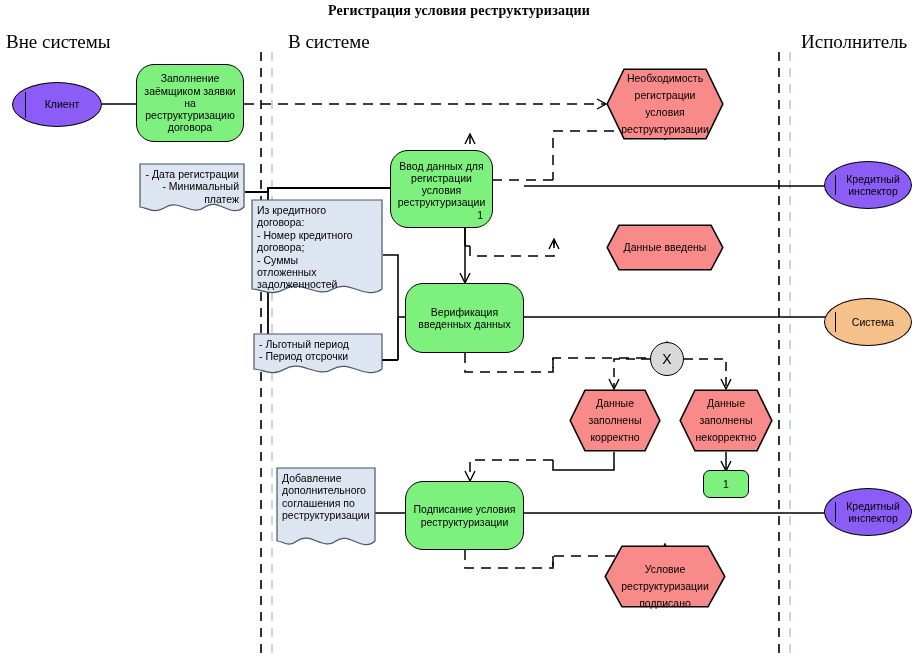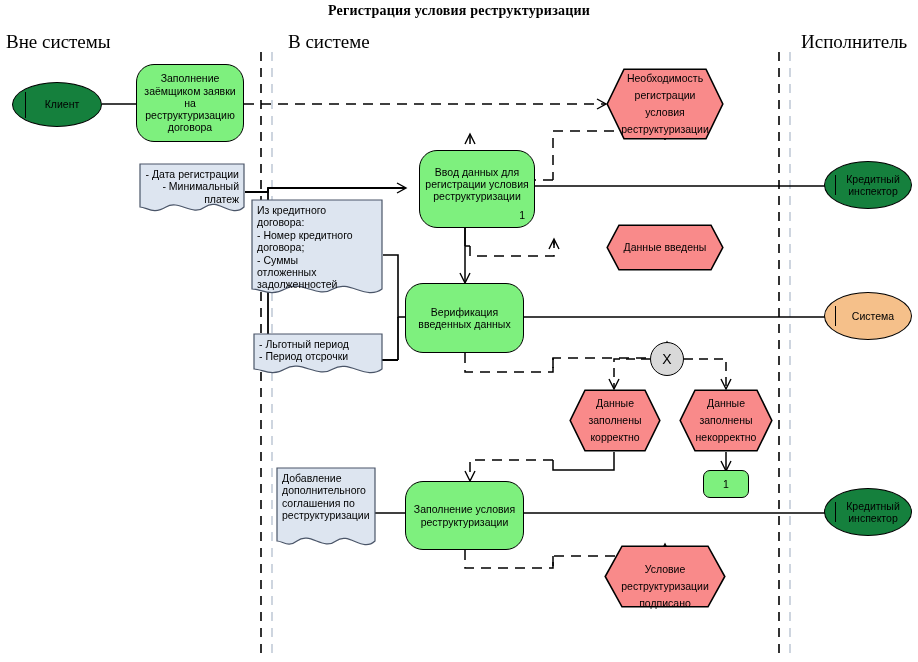--- a/index.html
+++ b/index.html
@@ -37,21 +37,21 @@
   .proc .corner-num{
     position:absolute;right:9px;bottom:6px;font-size:10.5px;
   }
   .ell{
     border:1.4px solid #000;border-radius:50%;
     position:absolute;
     display:flex;align-items:center;justify-content:center;
     text-align:center;font-size:10.5px;line-height:12.2px;color:#000;
     box-sizing:border-box;
   }
-  .ell.yellow{background:#15803d;}
+  .ell.yellow{background:#8b5cf6;}
   .ell.orange{background:#f5c08a;}
   .ell .tick{
     position:absolute;left:12px;top:50%;transform:translateY(-50%);
     width:0;height:26px;border-left:1.4px solid #000;
   }
   .ell.small-tick .tick{height:20px;left:10px;}
   .hexwrap{position:absolute;}
   .hexwrap svg{display:block;}
   .hexwrap .hextext{
     position:absolute;left:0;top:0;width:100%;height:100%;
@@ -165,53 +165,53 @@
   <span class="tick"></span>
   <span style="white-space:pre-line;padding-left:10px;">Клиент</span>
 </div>
 
 <div class="ell yellow small-tick" style="left:824px;top:161px;width:88px;height:48px;">
   <span class="tick"></span>
   <span style="white-space:pre-line;padding-left:10px;">Кредитный
 инспектор</span>
 </div>
 
-<div class="ell orange small-tick" style="left:824px;top:292px;width:88px;height:48px;">
+<div class="ell orange small-tick" style="left:824px;top:298px;width:88px;height:48px;">
   <span class="tick"></span>
   <span style="white-space:pre-line;padding-left:10px;">Система</span>
 </div>
 
 <div class="ell yellow small-tick" style="left:824px;top:488px;width:88px;height:48px;">
   <span class="tick"></span>
   <span style="white-space:pre-line;padding-left:10px;">Кредитный
 инспектор</span>
 </div>
 
 <div class="node proc" style="left:136px;top:64px;width:108px;height:78px;">
   <span class="lbl" style="white-space:pre-line;">Заполнение
 заёмщиком заявки
 на
 реструктуризацию
 договора</span>
 </div>
 
-<div class="node proc" style="left:419px;top:150px;width:116px;height:78px;position:absolute;">
+<div class="node proc" style="left:390px;top:150px;width:103px;height:78px;position:absolute;">
   <span class="lbl" style="white-space:pre-line;margin-bottom:10px;">Ввод данных для
 регистрации условия
 реструктуризации</span>
   <span class="corner-num">1</span>
 </div>
 
 <div class="node proc" style="left:405px;top:283px;width:119px;height:70px;">
   <span class="lbl" style="white-space:pre-line;">Верификация
 введенных данных</span>
 </div>
 
 <div class="node proc" style="left:405px;top:481px;width:119px;height:69px;">
-  <span class="lbl" style="white-space:pre-line;">Заполнение условия
+  <span class="lbl" style="white-space:pre-line;">Подписание условия
 реструктуризации</span>
 </div>
 
 <div class="hexwrap" style="left:606px;top:68px;width:118px;height:72px;">
   <svg width="118" height="72" viewBox="0 0 118 72">
       <polygon points="18,1.2 100,1.2 116.8,36 100,70.8 18,70.8 1.2,36" fill="#f98a8a" stroke="#000" stroke-width="1.6"></polygon>
     </svg>
   <div class="hextext" style="white-space:pre-line;">Необходимость
 регистрации
 условия

